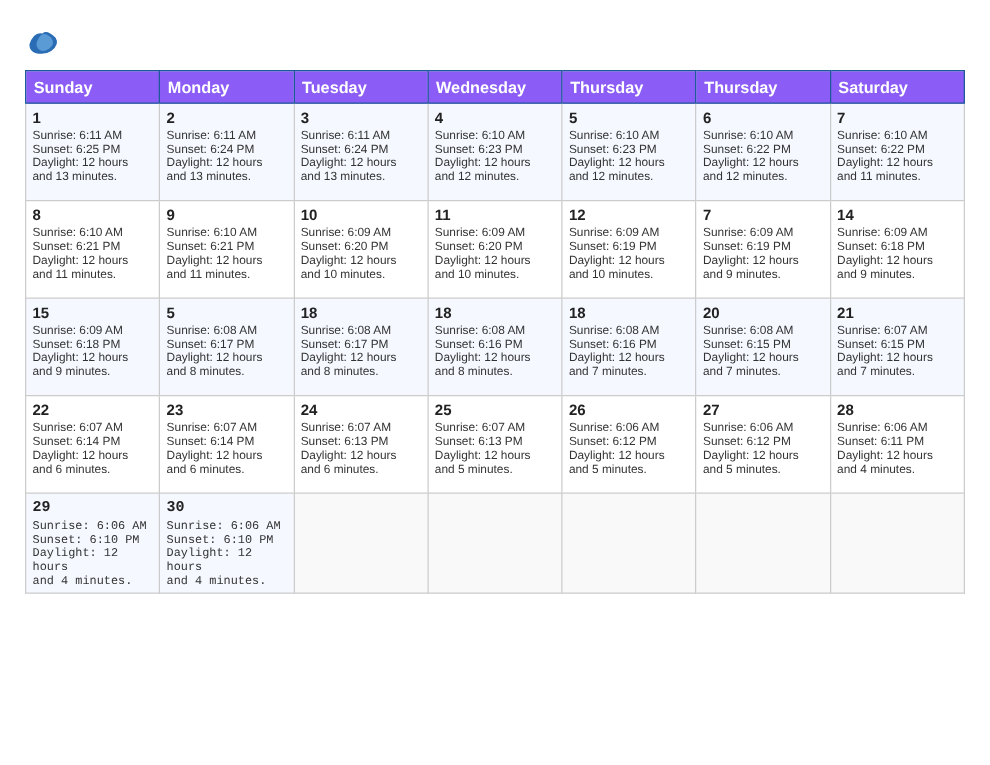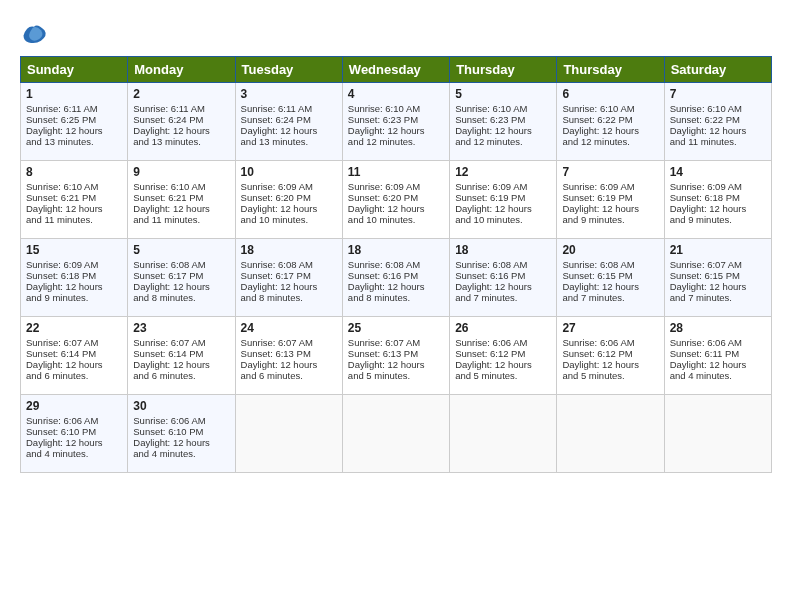--- a/index.html
+++ b/index.html
@@ -58,21 +58,21 @@
     .location {
       font-size: 14px;
       color: #555;
     }
     .calendar {
       width: 100%;
       border-collapse: collapse;
       table-layout: fixed;
     }
     .calendar thead tr th {
-      background: #4d7c0f;
+      background: #8b5cf6;
       color: #fff;
       text-align: left;
       padding: 5px 6px;
       font-size: 13px;
       font-weight: bold;
       border: 1px solid #1e5a9a;
     }
     .calendar tbody tr td {
       border: 1px solid #ccc;
       vertical-align: top;
@@ -93,20 +93,21 @@
       font-weight: bold;
       color: #222;
       display: block;
       margin-bottom: 2px;
     }
     .cell-empty {
       background: #f9f9f9 !important;
     }
     .last-row td {
       height: 68px;
+      font-family: Liberation Mono, monospace;
     }
   </style>
 </head>
 <body>
 
 <div class="page">
   <div class="header">
     <div class="logo">
       <svg class="logo-icon" viewBox="0 0 32 32" xmlns="http://www.w3.org/2000/svg">
         <path d="M4 20 Q8 8 16 10 Q20 6 28 14 Q32 20 24 26 Q18 30 10 28 Q4 26 4 20Z" fill="#2a6db5"></path>

